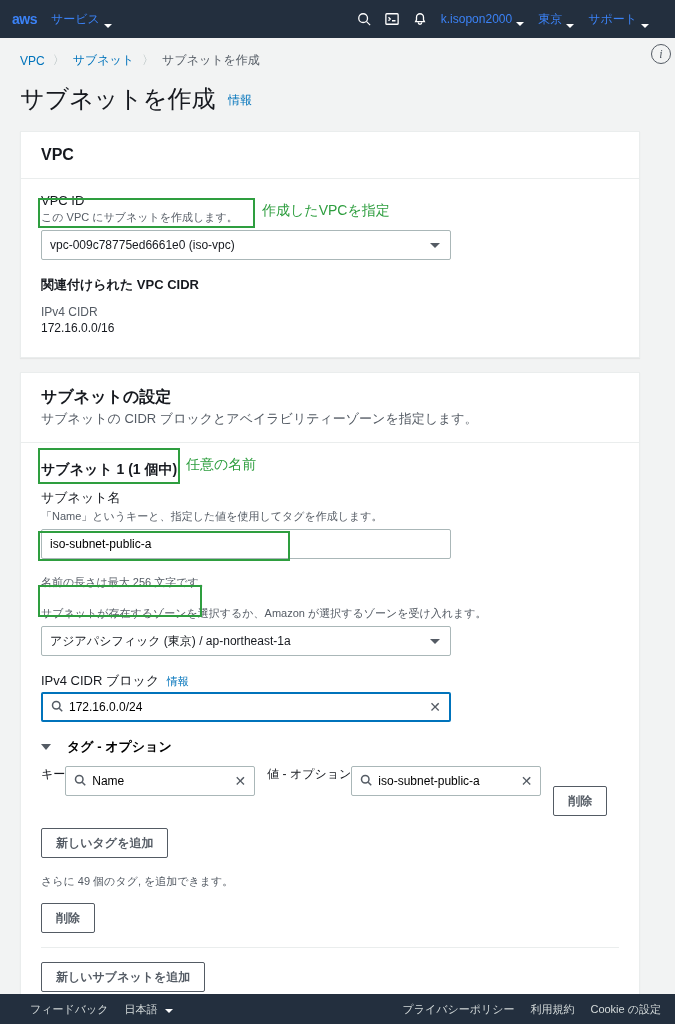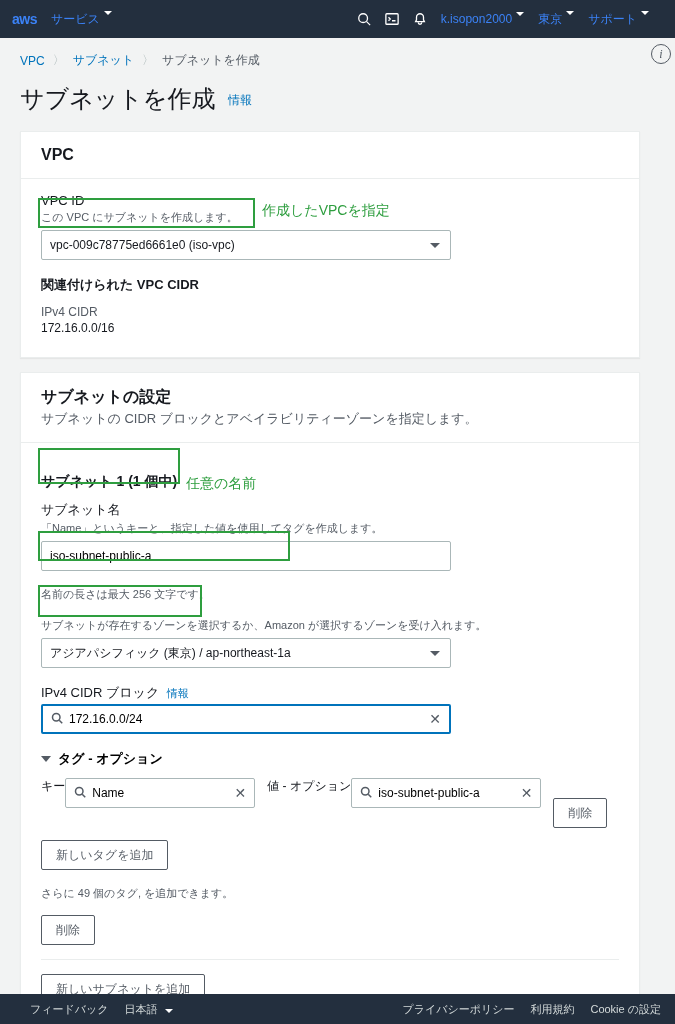--- a/index.html
+++ b/index.html
@@ -1,21 +1,21 @@
 <!DOCTYPE html>
 <html><head>
 <meta charset="utf-8">
 <style>
 * { margin: 0; padding: 0; box-sizing: border-box; font-family: "Amazon Ember", "Helvetica Neue", Arial, sans-serif; }
 body { background: #f2f3f3; width: 675px; }
 
 
 .top-nav { background: #232f3e; height: 38px; display: flex; align-items: center; padding: 0 12px; color: #3b82f6; font-size: 12px; }
 .aws-logo { font-weight: bold; font-size: 14px; margin-right: 14px; letter-spacing: -0.5px; }
-.top-nav .nav-item { margin-right: 14px; display: flex; align-items: flex-start; cursor: pointer; }
+.top-nav .nav-item { margin-right: 14px; display: flex; align-items: flex-end; cursor: pointer; }
 .top-nav .spacer { flex: 1; }
 .caret { display: inline-block; margin-left: 4px; width: 0; height: 0; border-left: 4px solid transparent; border-right: 4px solid transparent; border-top: 4px solid #fff; }
 
 
 .side-help { position: absolute; right: 4px; top: 44px; width: 20px; height: 20px; border: 1.5px solid #545b64; border-radius: 50%; display: flex; align-items: center; justify-content: center; font-size: 12px; color: #545b64; font-style: italic; font-family: Georgia, serif; cursor: pointer; }
 
 
 .main { padding: 14px 20px 20px 20px; max-width: 660px; }
 .breadcrumb { font-size: 12px; color: #545b64; margin-bottom: 14px; display: flex; align-items: center; gap: 8px; }
 .breadcrumb a { color: #0073bb; text-decoration: none; }
@@ -39,30 +39,30 @@
 .select .drop-caret { position: absolute; right: 10px; width: 0; height: 0; border-left: 5px solid transparent; border-right: 5px solid transparent; border-top: 5px solid #545b64; }
 .input input { border: none; outline: none; width: 100%; font-size: 12px; background: transparent; }
 .search-input { position: relative; }
 .search-input .search-icon { position: absolute; left: 8px; color: #545b64; font-size: 12px; }
 .search-input input { padding-left: 18px; }
 .search-input .clear-icon { position: absolute; right: 8px; color: #545b64; font-size: 14px; cursor: pointer; }
 .cidr-active { border: 2px solid #0073bb; }
 
 .static-value { font-size: 12px; color: #16191f; margin-top: 2px; }
 
-.subnet-header { font-size: 14px; font-weight: 700; color: #16191f; margin-bottom: 10px; margin-top: 16px; }
-
-.expandable { display: flex; align-items: center; gap: 7px; font-size: 13px; font-weight: 700; cursor: pointer; margin: 10px 0; }
+.subnet-header { font-size: 14px; font-weight: 700; color: #16191f; margin-bottom: 10px; margin-top: 4px; }
+
+.expandable { display: flex; align-items: center; gap: 16px; font-size: 13px; font-weight: 700; cursor: pointer; margin: 10px 0; }
 .expandable .tri { width: 0; height: 0; border-left: 5px solid transparent; border-right: 5px solid transparent; border-top: 6px solid #545b64; }
 
 .tag-row { display: flex; gap: 12px; align-items: flex-start; }
 .tag-col { display: flex; flex-direction: row; }
 .tag-col-label { font-size: 12px; color: #16191f; margin-bottom: 4px; }
 .tag-input { width: 190px; height: 30px; }
-.btn { background: #fff; border: 1px solid #545b64; border-radius: 2px; height: 30px; padding: 0 14px; font-size: 12px; font-weight: 400; color: #545b64; cursor: pointer; display: inline-flex; align-items: center; }
+.btn { background: #fff; border: 1px solid #545b64; border-radius: 2px; height: 30px; padding: 0 14px; font-size: 12px; font-weight: 700; color: #545b64; cursor: pointer; display: inline-flex; align-items: center; }
 .btn-primary { background: #ec7211; border-color: #ec7211; color: #fff; }
 .btn-link { background: transparent; border: none; color: #545b64; font-weight: 700; }
 
 .actions { display: flex; justify-content: flex-end; gap: 12px; margin-top: 14px; padding: 0 4px; }
 
 
 .annot-box { position: absolute; border: 2px solid #2e9e3f; pointer-events: none; }
 .annot-text { position: absolute; color: #2e9e3f; font-size: 14px; font-weight: 400; pointer-events: none; }
 
 
@@ -243,21 +243,21 @@
   <div class="actions">
     <button class="btn-link">キャンセル</button>
     <button class="btn btn-primary">サブネットを作成</button>
   </div>
 </div>
 
 <div class="annot-box" style="left:38px; top:198px; width:217px; height:30px;"></div>
 <div class="annot-text" style="left:262px; top:202px;">作成したVPCを指定</div>
 
 <div class="annot-box" style="left:38px; top:448px; width:142px; height:36px;"></div>
-<div class="annot-text" style="left:186px; top:475px;">任意の名前</div>
+<div class="annot-text" style="left:186px; top:456px;">任意の名前</div>
 
 <div class="annot-box" style="left:38px; top:531px; width:252px; height:30px;"></div>
 <div class="annot-box" style="left:38px; top:585px; width:164px; height:32px;"></div>
 
 <div class="footer">
   <a href="#">フィードバック</a>
   <a href="#" style="margin-left:16px;"><span>日本語</span> <span class="caret"></span></a>
   <span class="spacer"></span>
   <a href="#">プライバシーポリシー</a>
   <a href="#">利用規約</a>

